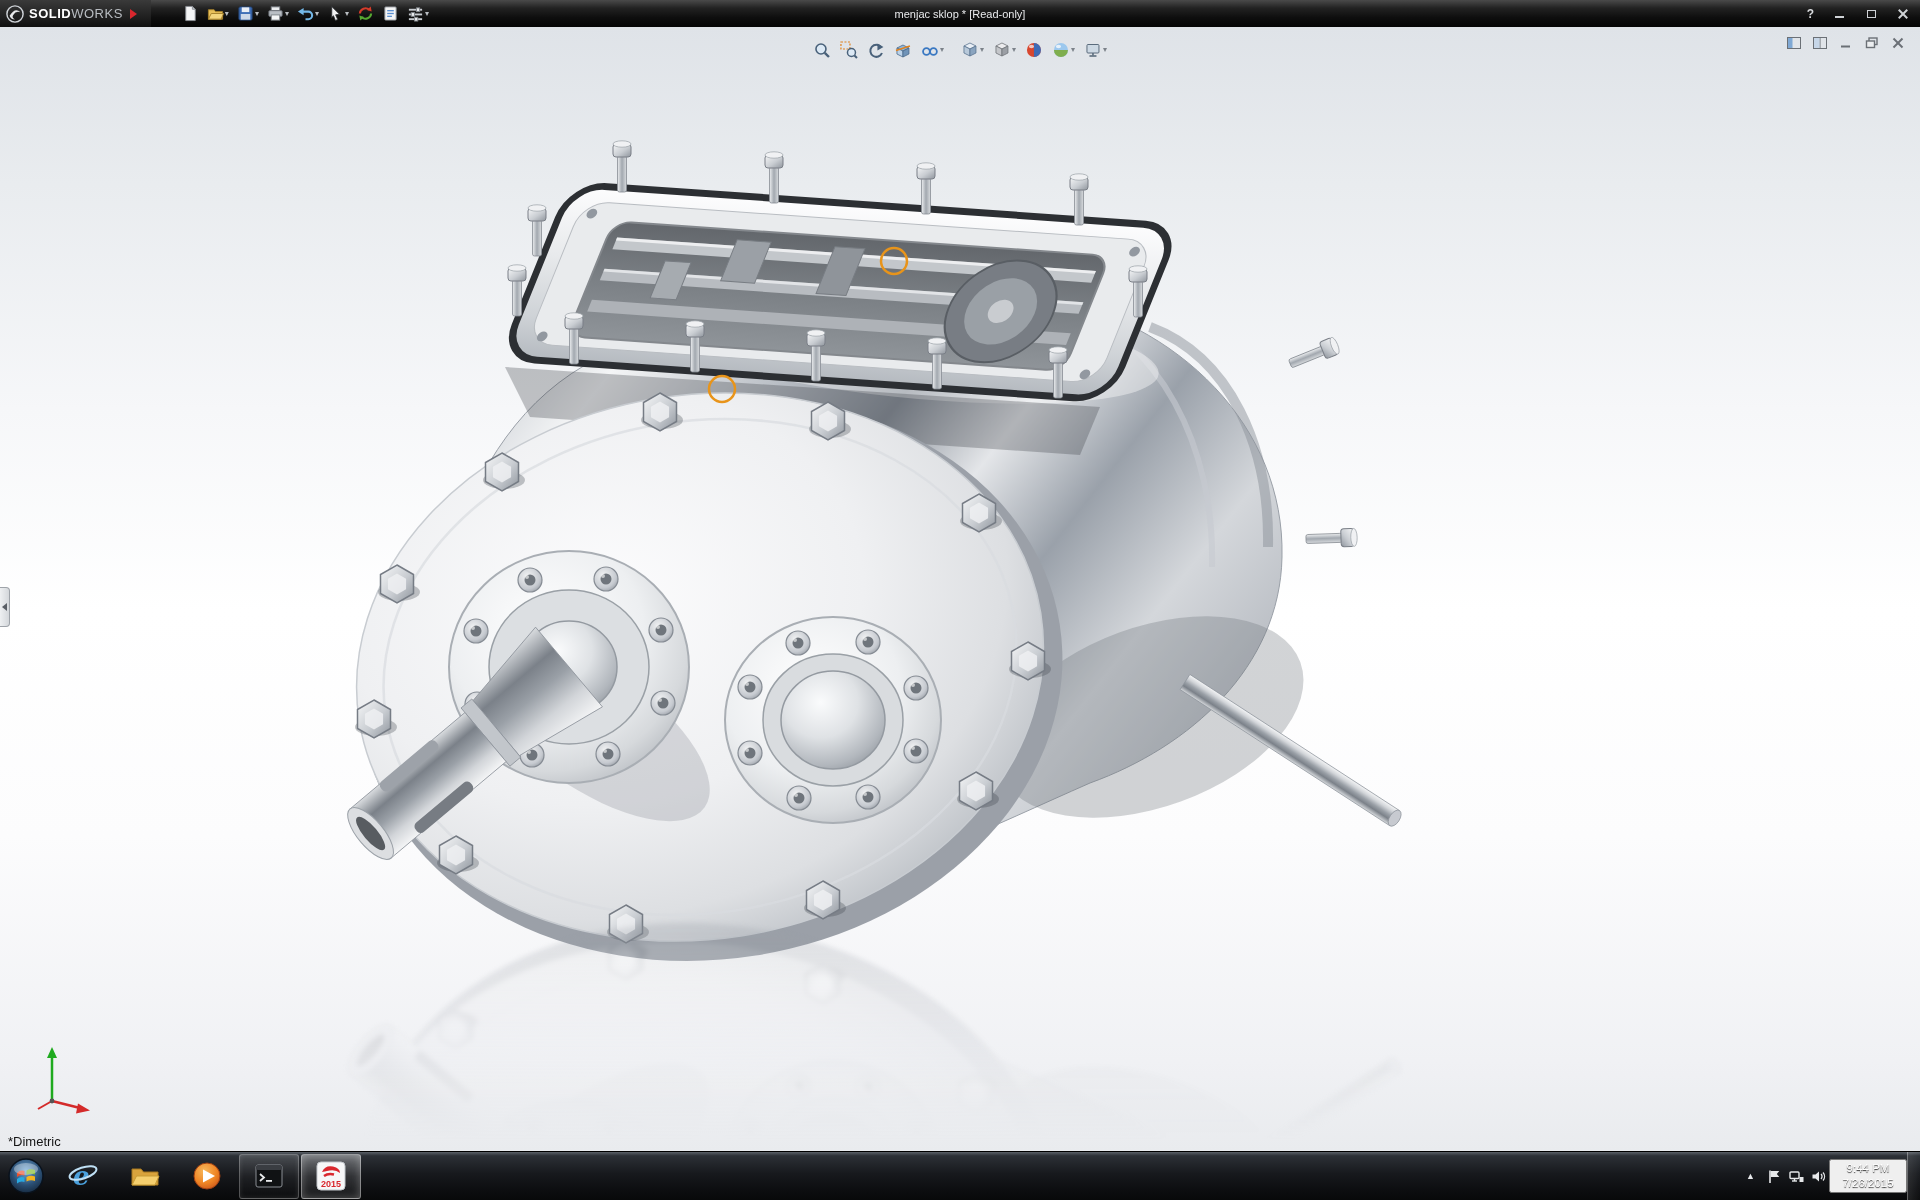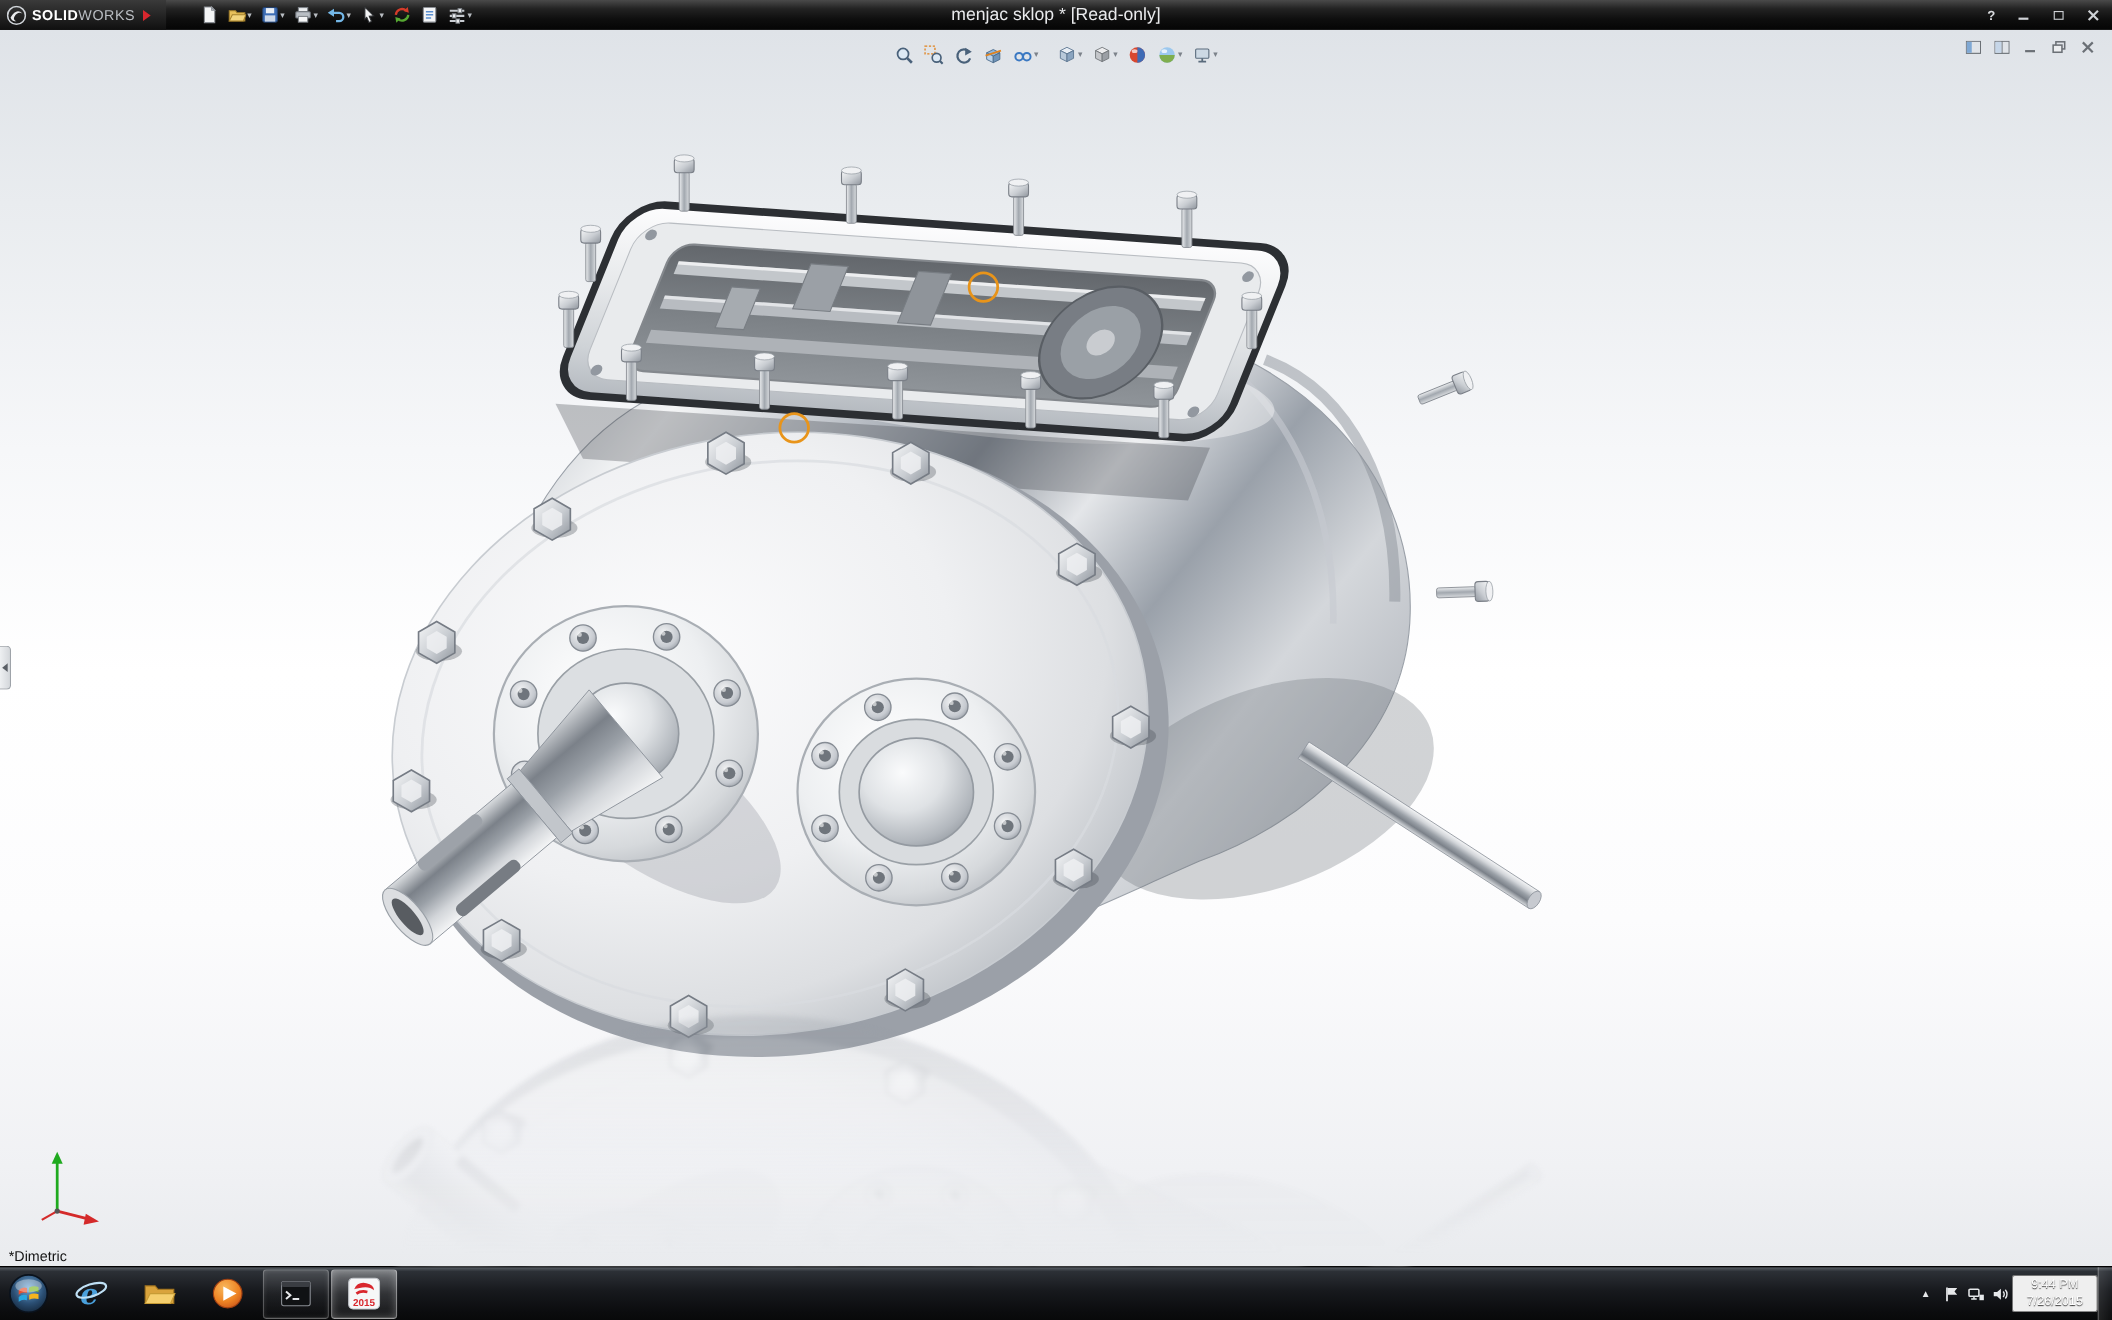--- a/index.html
+++ b/index.html
@@ -18,21 +18,21 @@
   .brand-bold { color:#fff; font-weight:bold; }
   .brand-light { color:#b9bdc2; }
   .brand-arrow { width:0; height:0; border-left:7px solid #d9272e;
     border-top:5px solid transparent; border-bottom:5px solid transparent; margin-left:2px; }
   .tb-tools { display:flex; align-items:center; gap:2px; margin-left:28px; }
   .tb-btn { display:flex; align-items:center; gap:1px; padding:2px 3px; border-radius:2px;
     background:transparent; border:none; cursor:default; }
   .tb-btn svg { width:17px; height:17px; display:block; }
   .caret { font-size:8px; color:#b9bdc2; line-height:1; }
   .tb-title { position:absolute; left:50%; top:50%; transform:translate(-50%,-50%);
-    color:#e9eaec; font-size:16px; white-space:nowrap; }
+    color:#e9eaec; font-size:11px; white-space:nowrap; }
   .tb-right { position:absolute; right:6px; top:0; height:27px; display:flex;
     align-items:center; gap:10px; }
   .help-label { color:#d8dadd; font-size:12px; font-weight:bold; padding:0 4px; }
   .winbtn { width:22px; height:16px; display:flex; align-items:center; justify-content:center;
     background:transparent; border:none; }
   .glyph-min { width:9px; height:2px; background:#cfd2d6; margin-top:6px; }
   .glyph-max { width:9px; height:8px; border:1.5px solid #cfd2d6; }
   .glyph-close { position:relative; width:10px; height:10px; }
   .glyph-close::before,.glyph-close::after { content:""; position:absolute; left:4px; top:-1px;
     width:2px; height:12px; background:#cfd2d6; }

